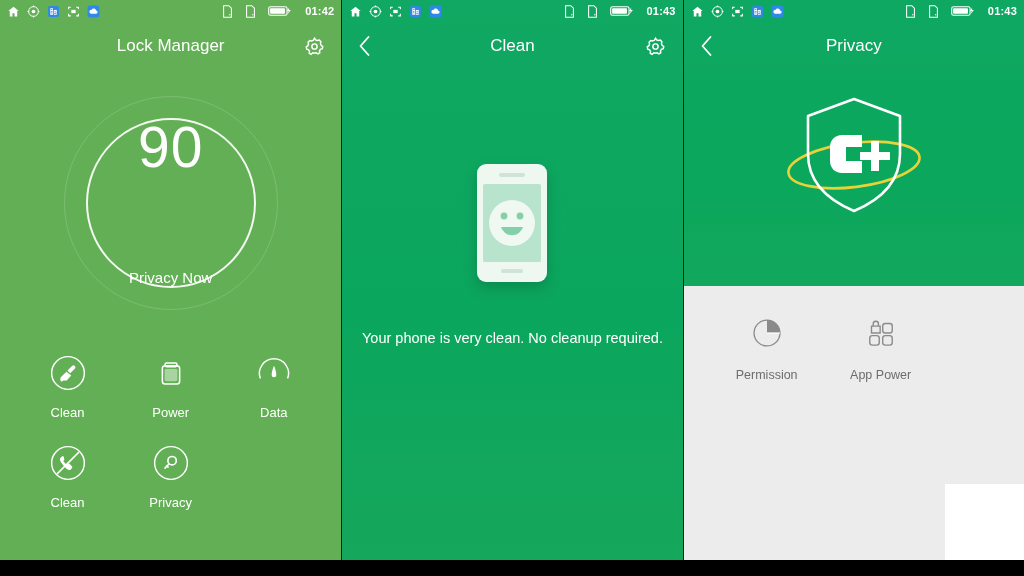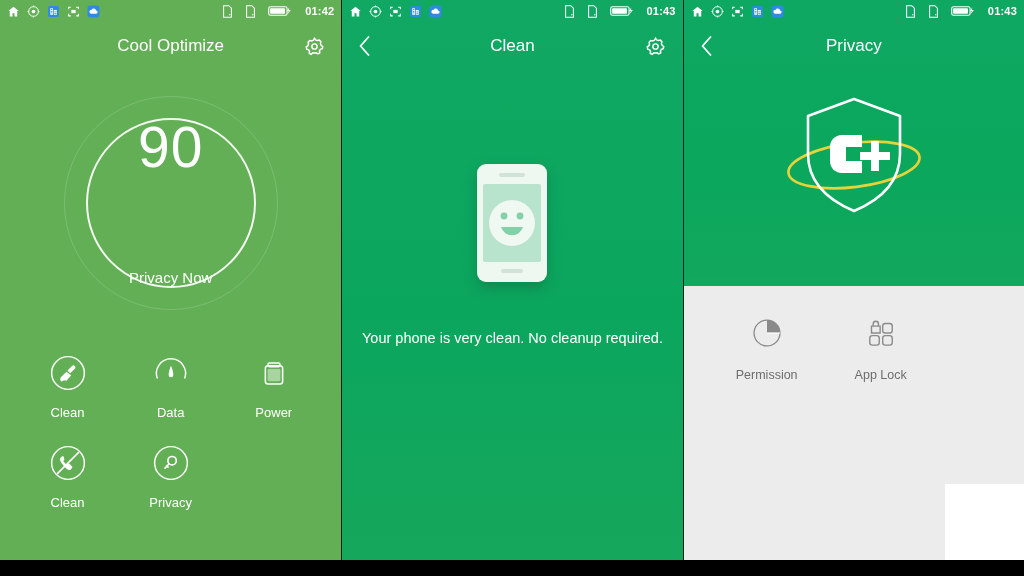--- a/index.html
+++ b/index.html
@@ -126,21 +126,21 @@
         <svg class="sb-ico" width="24" height="12" viewBox="0 0 34 16">
             <rect x="1" y="2" width="26" height="12" rx="2.5" fill="none" stroke="#fff" stroke-width="1.6"></rect>
             <rect x="3" y="4" width="21" height="8" rx="1" fill="#fff"></rect>
             <path d="M30 3l-3 5h2.4l-2 5 5-6.4h-2.6z" fill="#fff"></path>
           </svg>
         <span class="sb-time">01:42</span>
       </div>
     </div>
 
     <div class="appbar">
-      <div class="appbar-title">Cool Optimize</div>
+      <div class="appbar-title">Lock Manager</div>
       <div class="gear-btn">
         <svg width="21" height="21" viewBox="0 0 24 24">
             <g fill="none" stroke="#fff" stroke-width="1.7">
               <circle cx="12" cy="12" r="3"></circle>
               <path d="M12 2.6l1.4 1.9a8 8 0 0 1 1.8.7l2.3-.5 1.8 1.8-.5 2.3c.3.6.5 1.2.7 1.8l1.9 1.4-.5 2.5-2.2.8c-.3.6-.6 1.1-1 1.6l.3 2.3-2.2 1.3-1.9-1.3c-.6.1-1.2.2-1.9.2s-1.3-.1-1.9-.2L8.2 21 6 19.7l.3-2.3c-.4-.5-.7-1-1-1.6l-2.2-.8-.5-2.5 1.9-1.4c.2-.6.4-1.2.7-1.8l-.5-2.3L6.5 5.2l2.3.5c.6-.3 1.2-.5 1.8-.7z"></path>
             </g>
           </svg>
       </div>
     </div>
 
@@ -162,36 +162,36 @@
               <path fill="#fff" d="M20.3 20.6 14.6 26c-1.3 1.2-1.4 3.2-.6 4.6l.6 1 1-.6c1.4-.8 3.4-.7 4.6-.6l5.4-5.7z"></path>
               <path stroke="#fff" stroke-width="1.1" d="M15.6 27.6l2.1 2.1M18 25.6l2.1 2.1"></path>
             </svg>
         </div>
         <div class="tile-label">Clean</div>
       </div>
 
       <div class="tile">
         <div class="tile-ico">
           <svg width="40" height="40" viewBox="0 0 44 44">
-              <path d="M7 28a16 16 0 1 1 30 0" fill="none" stroke="#fff" stroke-width="1.6"></path>
-              <path fill="#fff" d="M22 14c1.4 3.2 2.6 7.4 2.6 10.2a2.6 2.6 0 1 1-5.2 0c0-2.8 1.2-7 2.6-10.2z"></path>
-            </svg>
-        </div>
-        <div class="tile-label">Data</div>
+              <rect x="15.5" y="11" width="13" height="4" rx="1.4" fill="none" stroke="#fff" stroke-width="1.7"></rect>
+              <rect x="12.5" y="14" width="19" height="20" rx="3" fill="none" stroke="#fff" stroke-width="1.7"></rect>
+              <rect x="15" y="17.5" width="14" height="13.5" rx="1.6" fill="rgba(255,255,255,.45)"></rect>
+            </svg>
+        </div>
+        <div class="tile-label">Power</div>
       </div>
 
       <div class="tile">
         <div class="tile-ico">
           <svg width="40" height="40" viewBox="0 0 44 44">
-              <rect x="15.5" y="11" width="13" height="4" rx="1.4" fill="none" stroke="#fff" stroke-width="1.7"></rect>
-              <rect x="12.5" y="14" width="19" height="20" rx="3" fill="none" stroke="#fff" stroke-width="1.7"></rect>
-              <rect x="15" y="17.5" width="14" height="13.5" rx="1.6" fill="rgba(255,255,255,.45)"></rect>
-            </svg>
-        </div>
-        <div class="tile-label">Power</div>
+              <path d="M7 28a16 16 0 1 1 30 0" fill="none" stroke="#fff" stroke-width="1.6"></path>
+              <path fill="#fff" d="M22 14c1.4 3.2 2.6 7.4 2.6 10.2a2.6 2.6 0 1 1-5.2 0c0-2.8 1.2-7 2.6-10.2z"></path>
+            </svg>
+        </div>
+        <div class="tile-label">Data</div>
       </div>
 
       <div class="tile">
         <div class="tile-ico">
           <svg width="40" height="40" viewBox="0 0 44 44">
               <circle cx="22" cy="22" r="18" fill="none" stroke="#fff" stroke-width="1.6"></circle>
               <path fill="#fff" d="M17.4 15.2c-.7-.7-1.7-.7-2.4 0l-1.4 1.4c-.8.8-.6 2.2.1 3.6 1.5 2.9 4.3 6.3 7 8.3 1.6 1.2 3.2 1.7 4.1.8l1.4-1.4c.7-.7.7-1.7 0-2.4l-2.3-2.3c-.7-.7-1.7-.7-2.4 0l-.7.7c-1.5-1-3-2.6-4-4.1l.7-.7c.7-.7.7-1.7 0-2.4z"></path>
               <path stroke="#fff" stroke-width="1.7" d="M10 34 34 10"></path>
             </svg>
         </div>
@@ -379,21 +379,21 @@
           <svg width="38" height="38" viewBox="0 0 44 44">
               <g fill="none" stroke="#8a8a8a" stroke-width="1.6">
                 <path d="M11 14h10v8H11z"></path>
                 <path d="M13 14v-2.6a3 3 0 0 1 6 0V14"></path>
                 <rect x="24" y="11" width="11" height="11" rx="3"></rect>
                 <rect x="9" y="25" width="11" height="11" rx="3"></rect>
                 <rect x="24" y="25" width="11" height="11" rx="3"></rect>
               </g>
             </svg>
         </div>
-        <div class="p3-label">App Lock</div>
+        <div class="p3-label">App Power</div>
       </div>
     </div>
 
     <div class="white-patch"></div>
   </div>
 
 </div>
 
 <div class="bottom-bar"></div>
 

